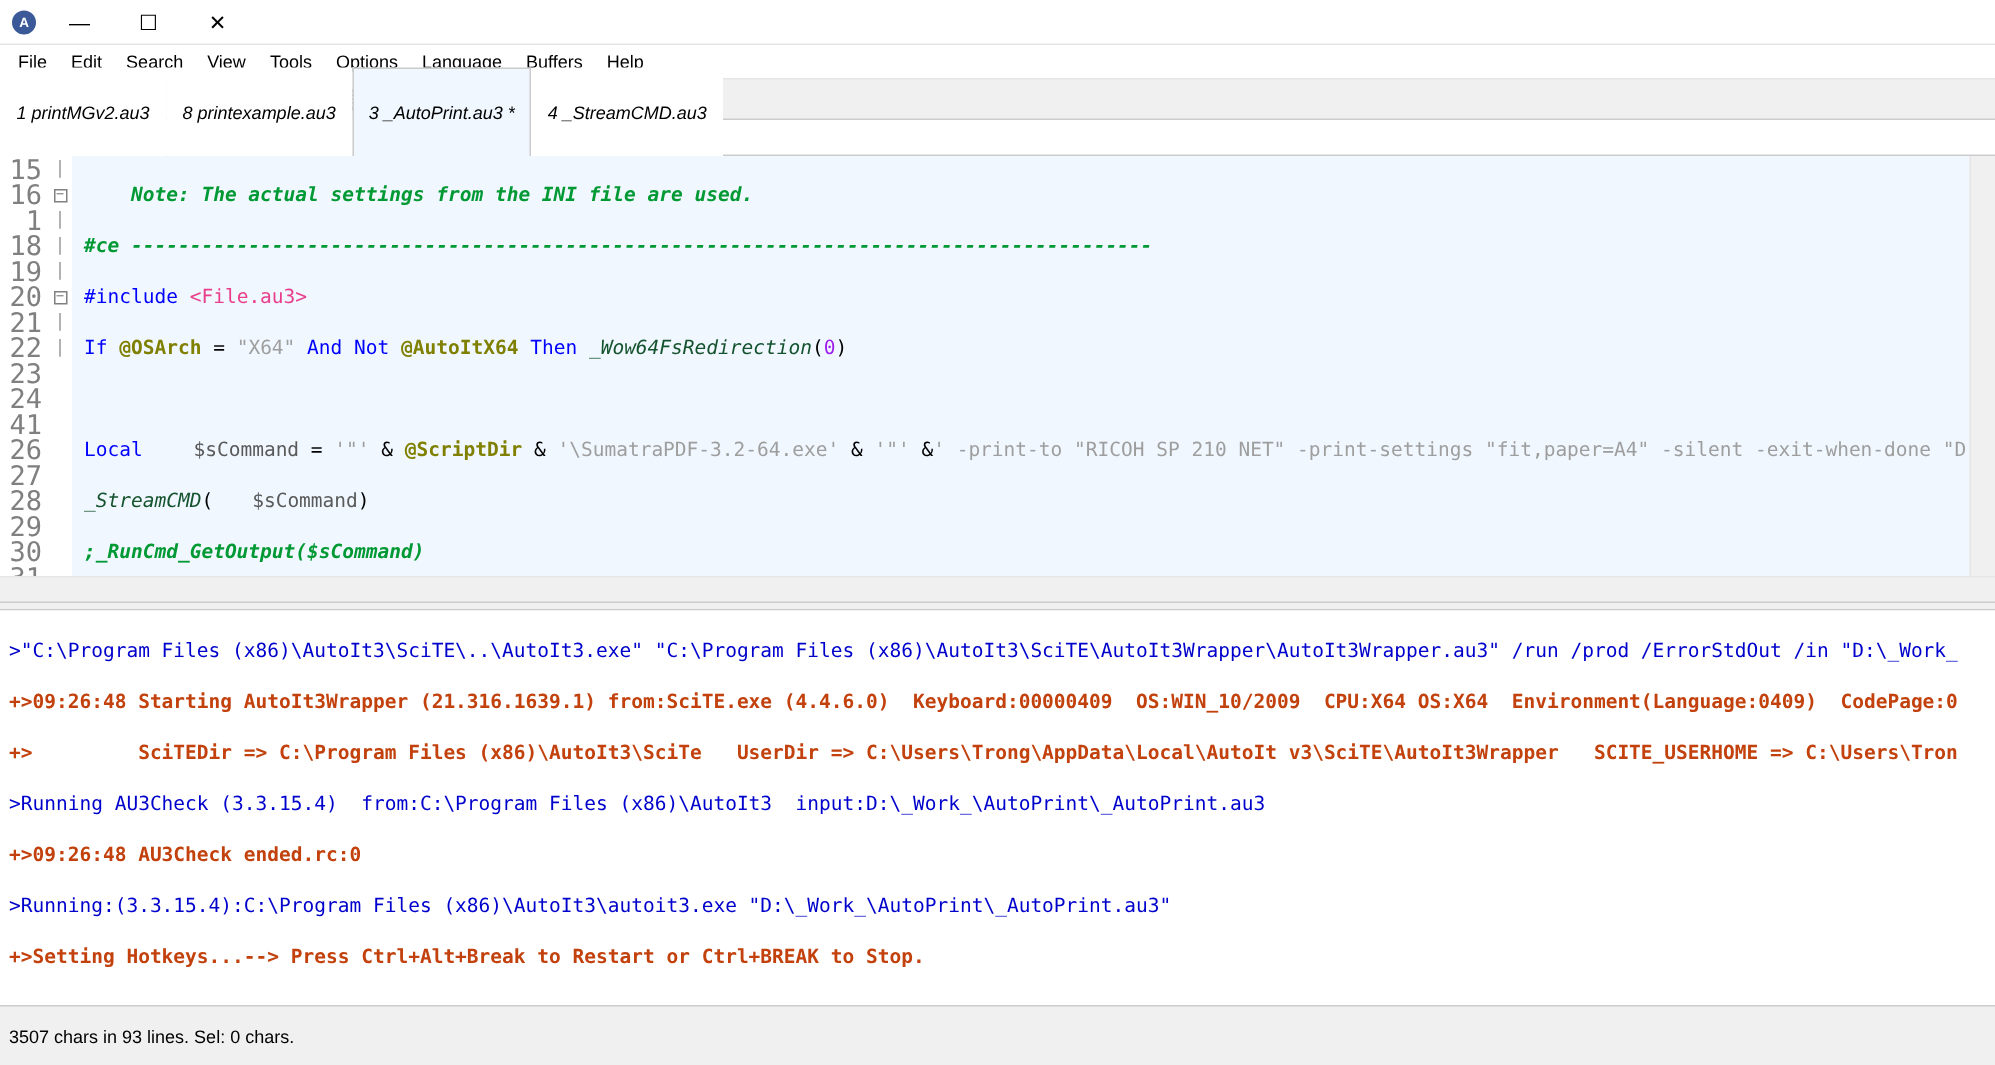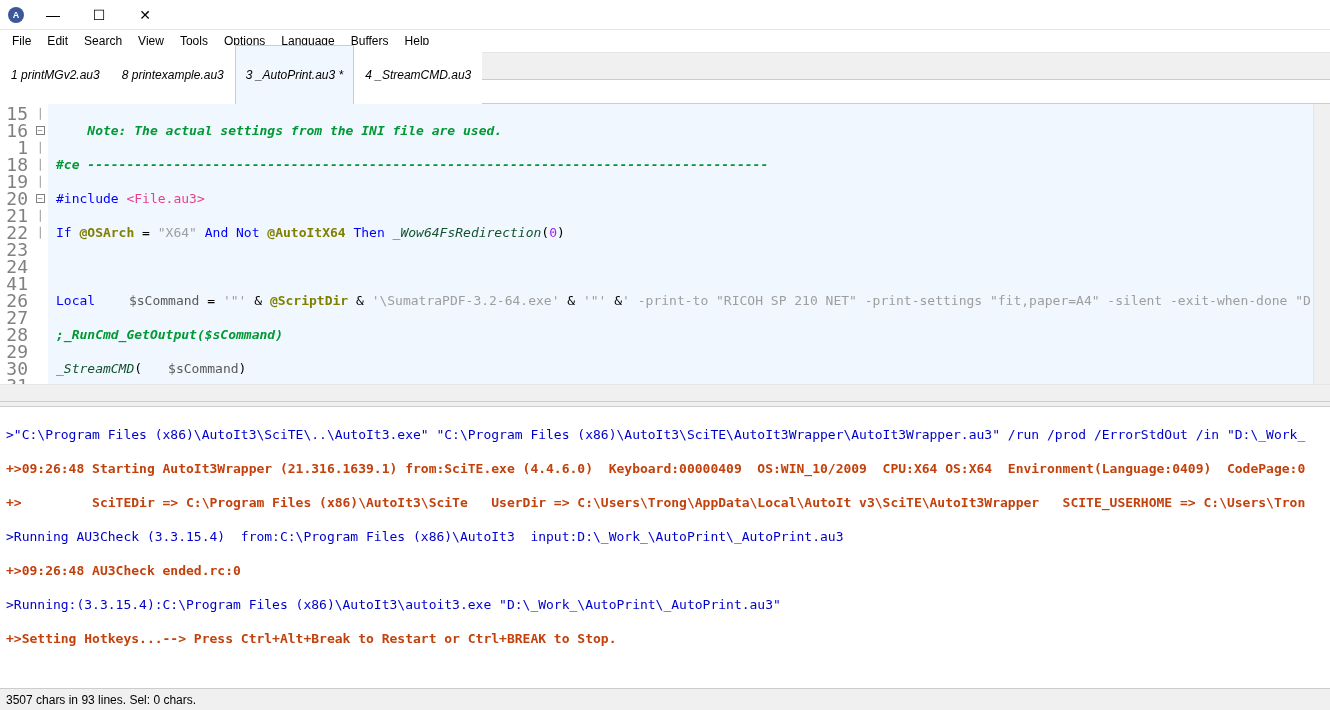--- a/index.html
+++ b/index.html
@@ -29,21 +29,21 @@
 .str { color: #9e9e9e; }
 .num { color: #a020f0; }
 .comment { color: #009933; font-style: italic; font-weight: bold; }
 .macro { color: #808000; font-weight: bold;}
 .incl { color: #e83e8c; }
 .hscroll { height: 17px; background: #f0f0f0; border-top: 1px solid #e5e5e5; }
 .splitter { height: 6px; background: #f0f0f0; border-top: 1px solid #ccc; border-bottom: 1px solid #ccc; cursor: row-resize; }
 .output { height: 280px; font-family: Consolas, monospace; font-size: 13px; line-height: 17px; padding: 2px 6px; white-space: pre; overflow: hidden; background: #fff; }
 .out-blue { color: #0000cc; }
 .out-green { color: #c2410c; font-weight: bold; }
-.statusbar { position: absolute; bottom: 0; left: 0; right: 0; height: 22px; background: #f0f0f0; border-top: 1px solid #ccc; display: flex; align-items: center; padding: 0 6px; font-size: 12px; }
+.statusbar { position: absolute; bottom: 0; left: 0; right: 0; height: 40px; background: #f0f0f0; border-top: 1px solid #ccc; display: flex; align-items: center; padding: 0 6px; font-size: 12px; }
 </style>
 </head>
 <body>
 
 <div class="titlebar">
   <div class="app-icon">A</div>
   <div class="win-btn">—</div>
   <div class="win-btn">☐</div>
   <div class="win-btn">✕</div>
 </div>
@@ -125,22 +125,22 @@
     <div>│</div>
       <div>│</div>
   </div>
   <div class="code">
 <div><span class="comment">    Note: The actual settings from the INI file are used.</span></div>
 <div><span class="comment">#ce ---------------------------------------------------------------------------------------</span></div>
 <div><span class="kw">#include </span><span class="incl">&lt;File.au3&gt;</span></div>
 <div><span class="kw">If </span><span class="macro">@OSArch</span><span> = </span><span class="str">"X64"</span><span class="kw"> And Not </span><span class="macro">@AutoItX64</span><span class="kw"> Then </span><span class="func">_Wow64FsRedirection</span><span>(</span><span class="num">0</span><span>)</span></div>
 <div> </div>
 <div><span class="kw">Local </span><span class="var">$sCommand</span><span> = </span><span class="str">'"'</span><span> &amp; </span><span class="macro">@ScriptDir</span><span> &amp; </span><span class="str">'\SumatraPDF-3.2-64.exe'</span><span> &amp; </span><span class="str">'"'</span><span> &amp;</span><span class="str">' -print-to "RICOH SP 210 NET" -print-settings "fit,paper=A4" -silent -exit-when-done "D</span></div>
+<div><span class="func">_StreamCMD</span><span>(</span><span class="var">$sCommand</span><span>)</span></div>
 <div><span class="comment">;_RunCmd_GetOutput($sCommand)</span></div>
-<div><span class="func">_StreamCMD</span><span>(</span><span class="var">$sCommand</span><span>)</span></div>
 
 
 
 
 
 
 
 
 
   </div>

